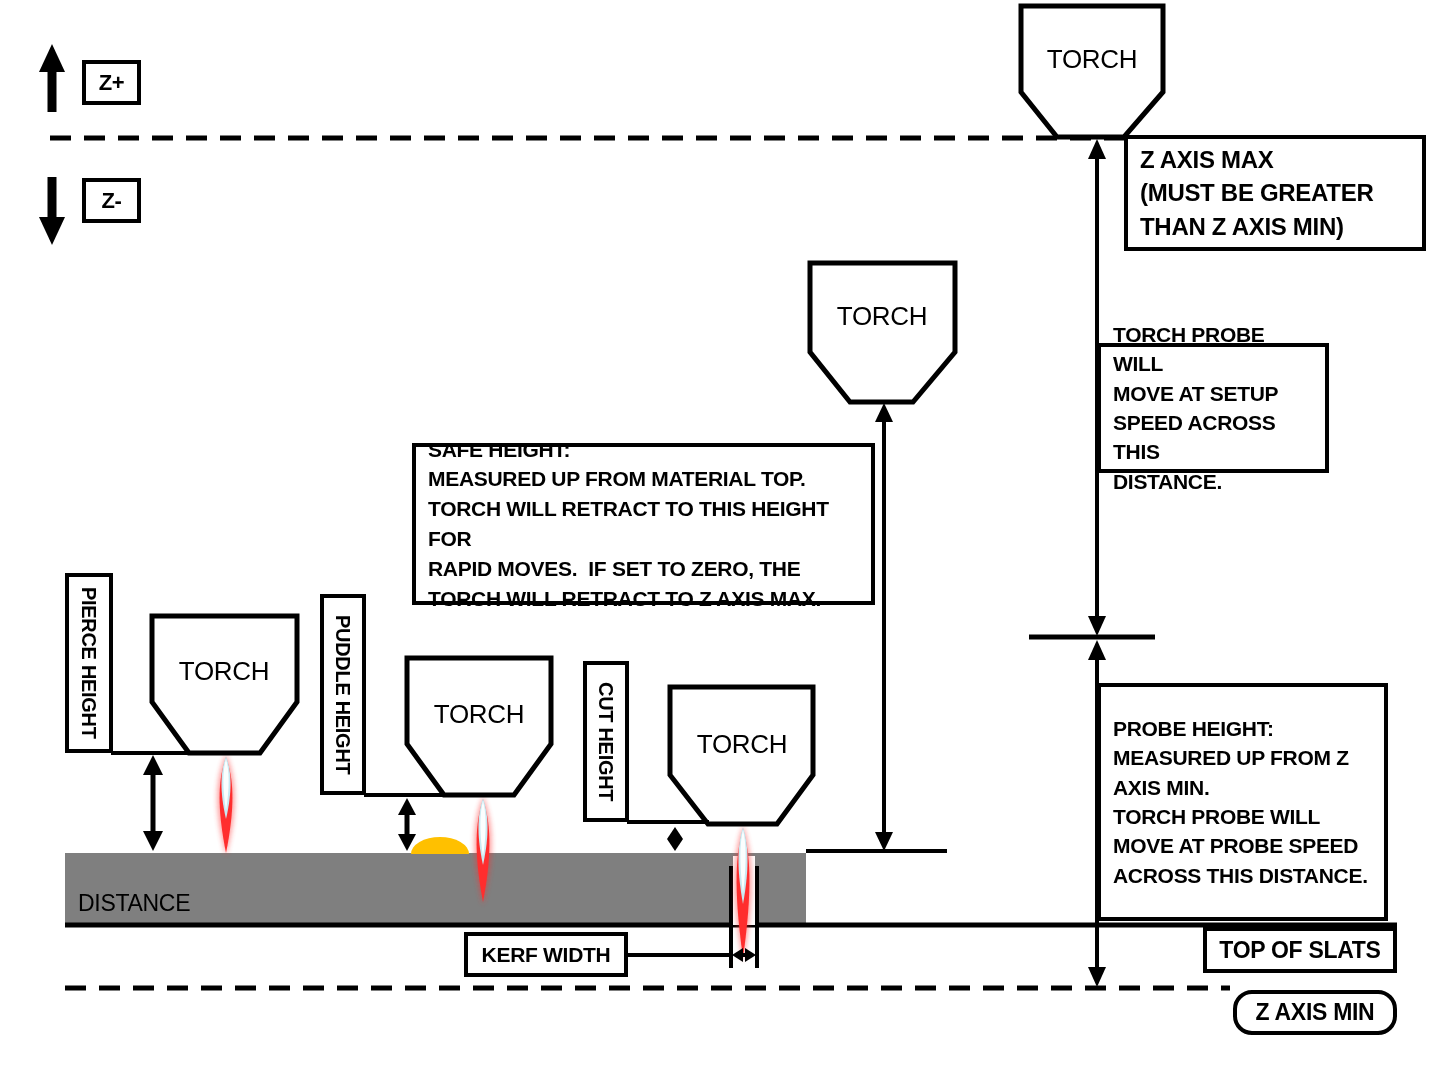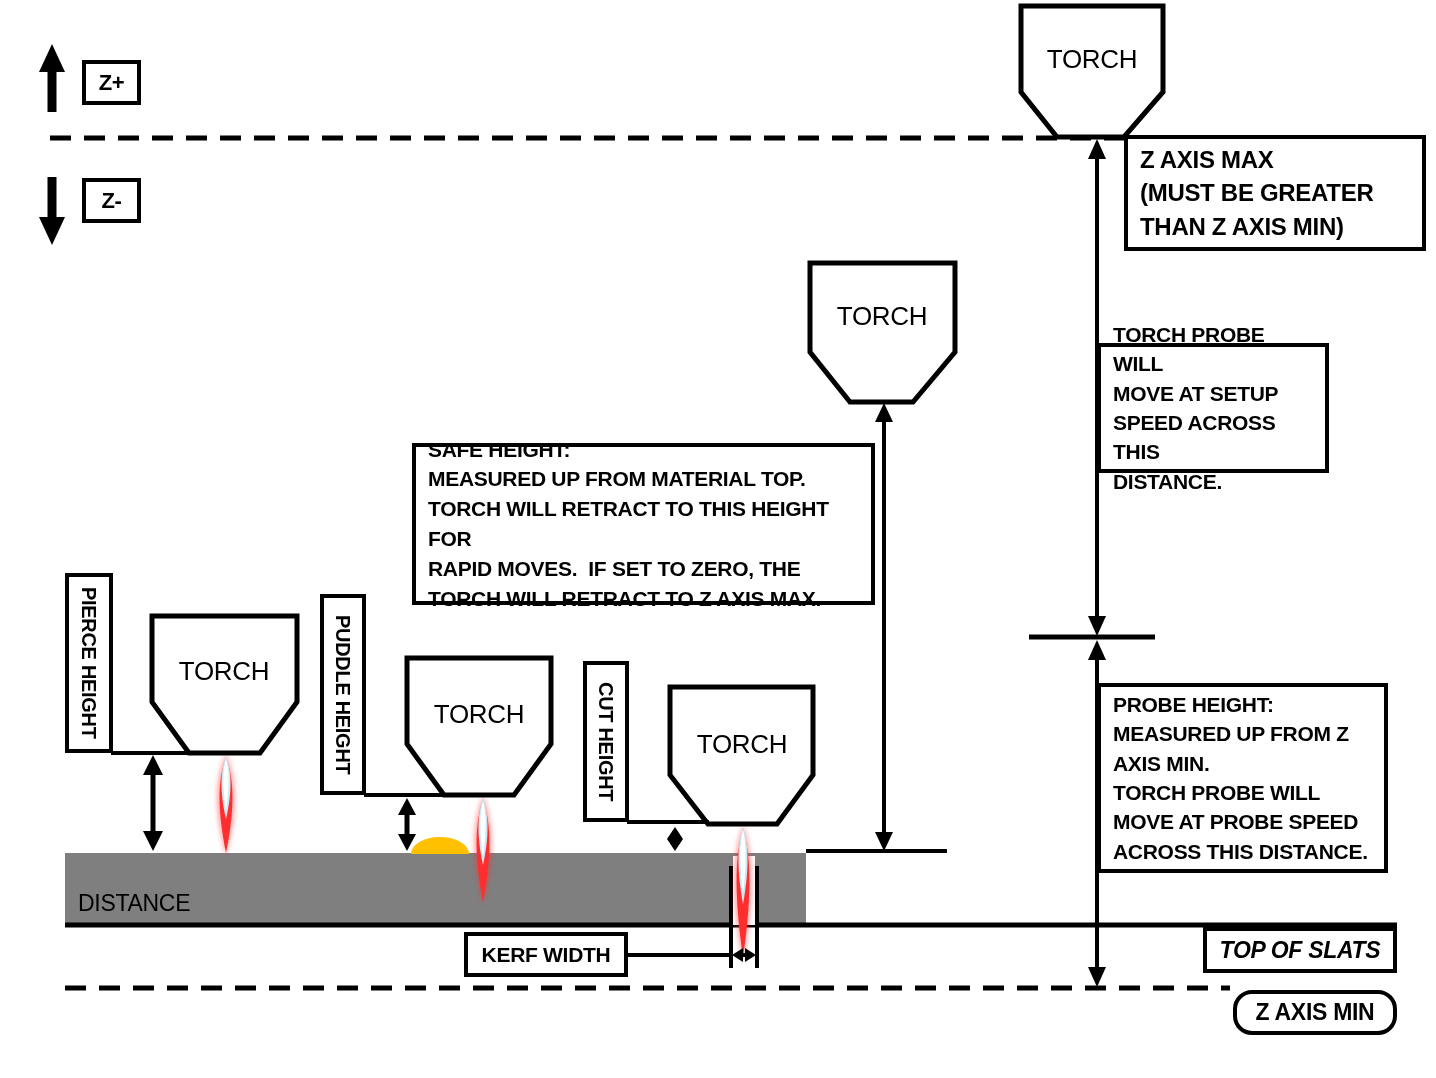--- a/index.html
+++ b/index.html
@@ -140,34 +140,34 @@
 
 <div class="box para fs24" style="left:1124px;top:135px;width:302px;height:116px;line-height:1.38;">Z AXIS MAX
 (MUST BE GREATER
 THAN Z AXIS MIN)</div>
 
 <div class="box para fs21" style="left:1097px;top:343px;width:232px;height:130px;line-height:1.4;">TORCH PROBE WILL
 MOVE AT SETUP
 SPEED ACROSS THIS
 DISTANCE.</div>
 
-<div class="box para fs21" style="left:1097px;top:683px;width:291px;height:190px;line-height:1.4;">PROBE HEIGHT:
+<div class="box para fs21" style="left:1097px;top:683px;width:291px;height:238px;line-height:1.4;">PROBE HEIGHT:
 MEASURED UP FROM Z
 AXIS MIN.
 TORCH PROBE WILL
 MOVE AT PROBE SPEED
 ACROSS THIS DISTANCE.</div>
 
 <div class="box para fs21" style="left:412px;top:443px;width:463px;height:162px;line-height:1.42;">SAFE HEIGHT:
 MEASURED UP FROM MATERIAL TOP.
 TORCH WILL RETRACT TO THIS HEIGHT FOR
 RAPID MOVES.  IF SET TO ZERO, THE
 TORCH WILL RETRACT TO Z AXIS MAX.</div>
 
 <div class="box vert fs20" style="left:65px;top:573px;width:48px;height:180px;">PIERCE HEIGHT</div>
 <div class="box vert fs20" style="left:320px;top:594px;width:46px;height:201px;">PUDDLE HEIGHT</div>
 <div class="box vert fs20" style="left:583px;top:661px;width:46px;height:161px;">CUT HEIGHT</div>
 
 <div class="box fs21" style="left:464px;top:932px;width:164px;height:45px;">KERF WIDTH</div>
-<div class="box fs23" style="left:1203px;top:927px;width:194px;height:46px;font-style:italic;">TOP OF SLATS</div>
+<div class="box fs23" style="left:1203px;top:927px;width:194px;height:46px;">TOP OF SLATS</div>
 <div class="box fs23" style="left:1233px;top:990px;width:164px;height:45px;border-radius:19px;">Z AXIS MIN</div>
 
 </div>
 
 </body></html>

